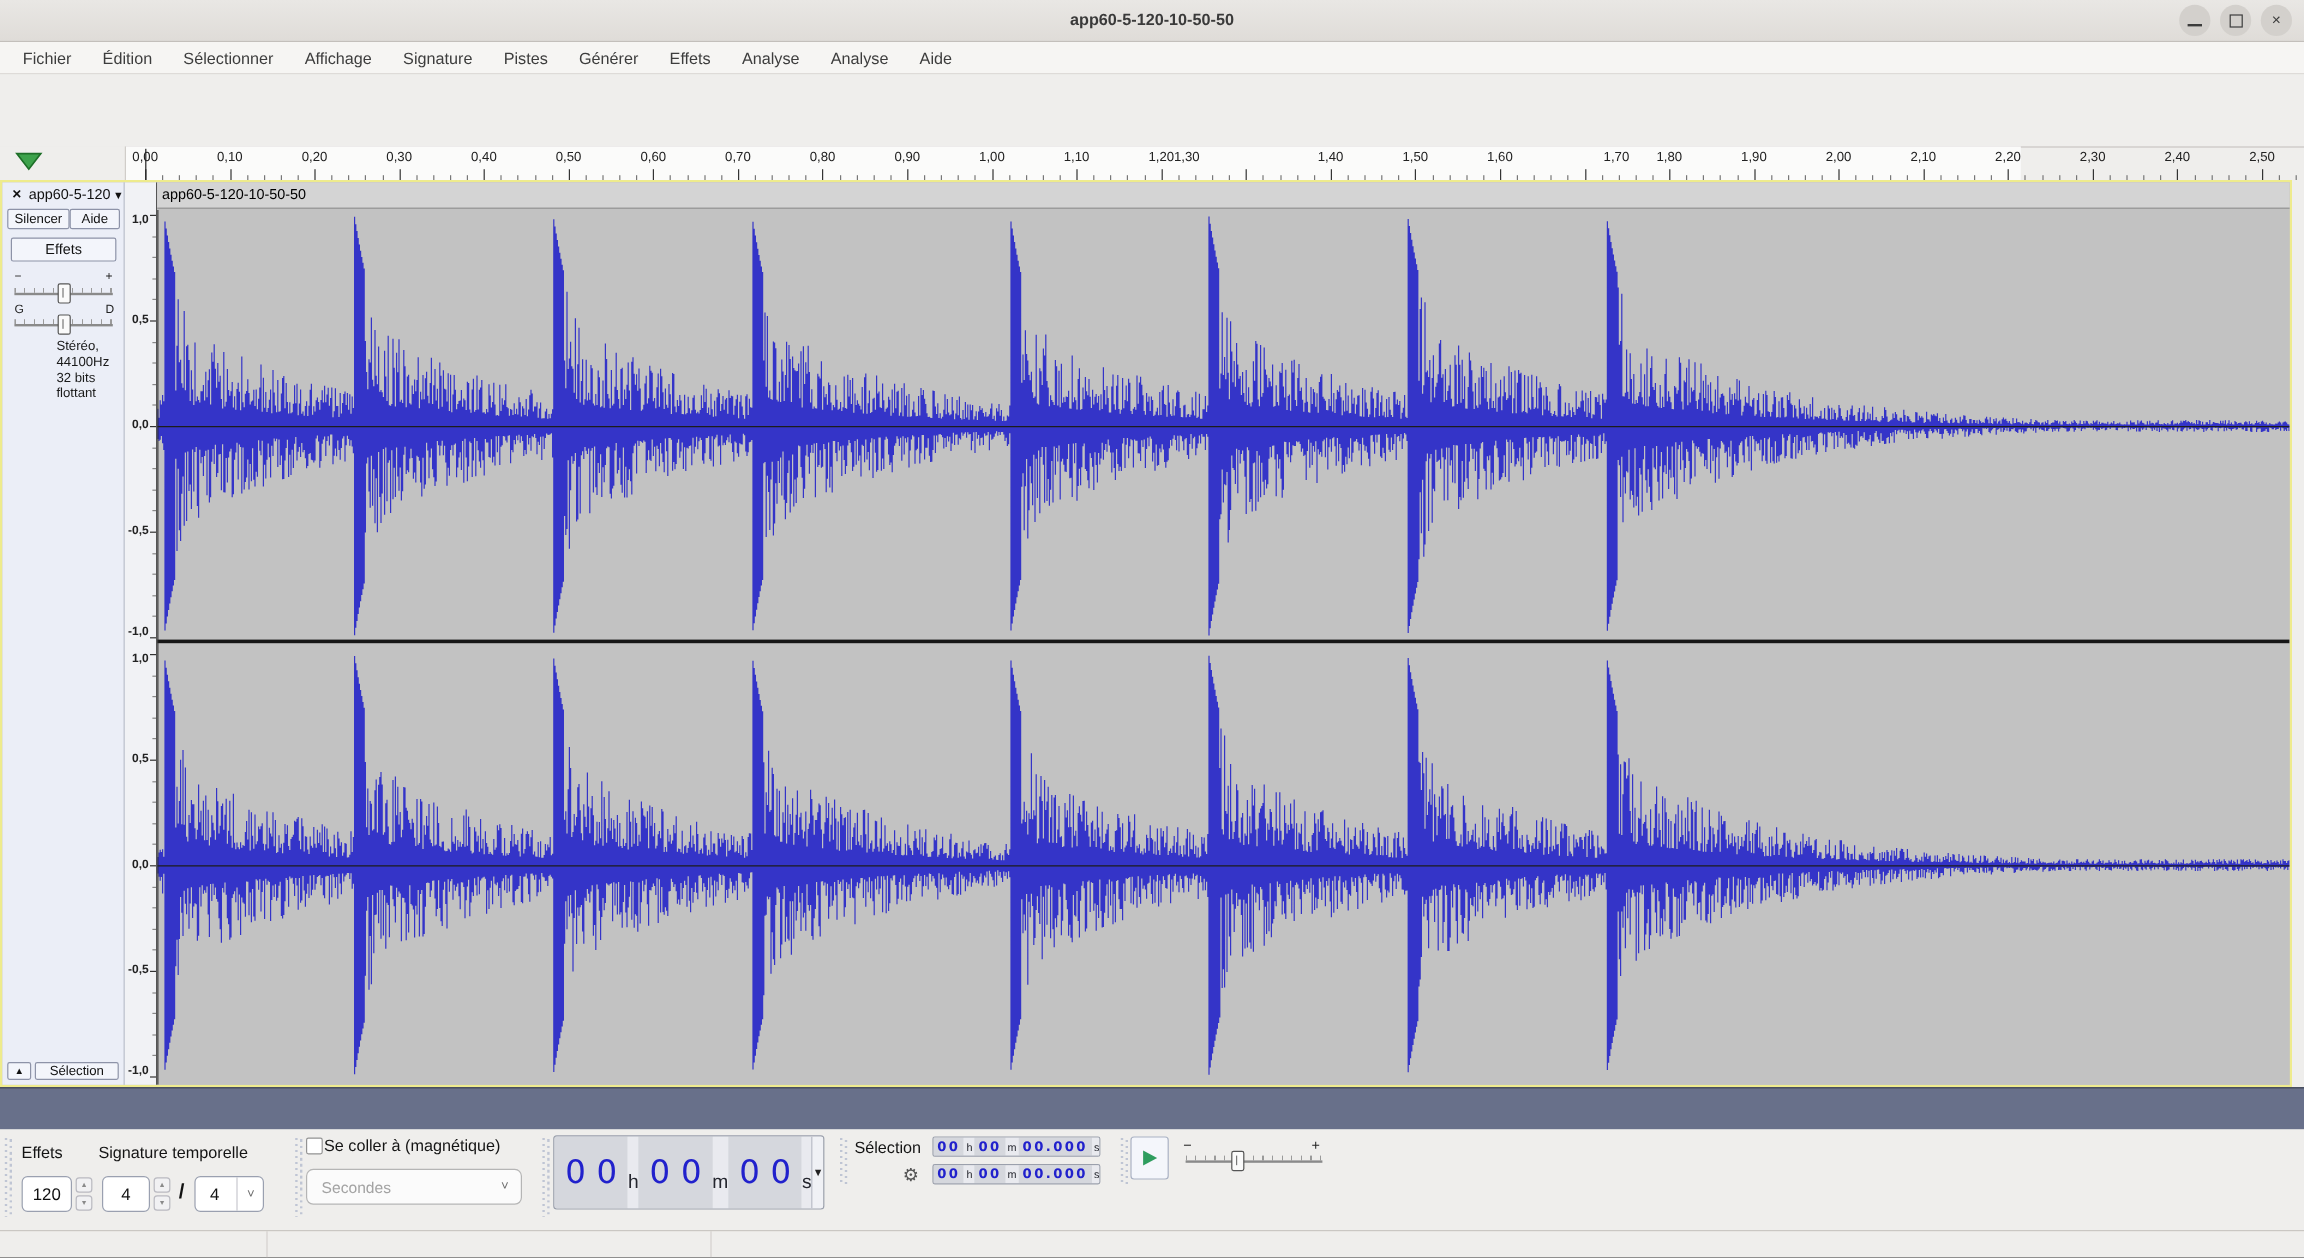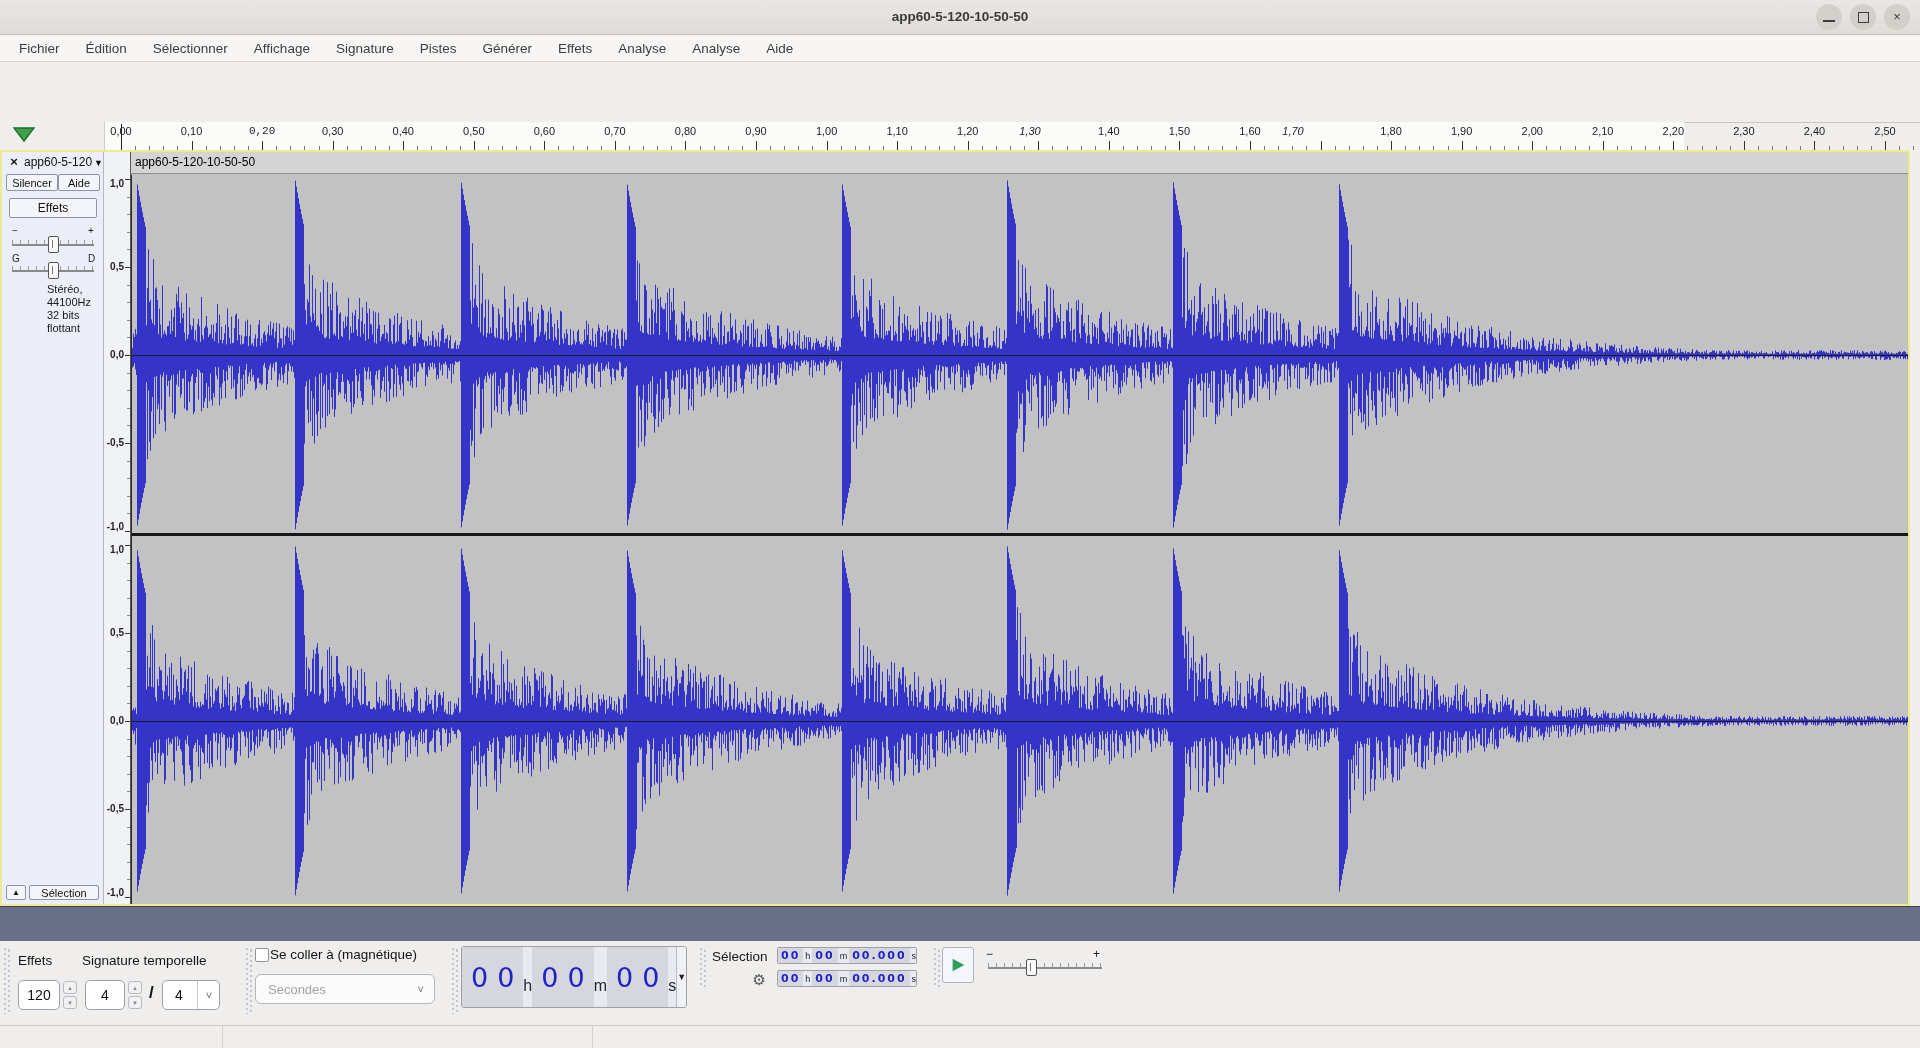--- a/index.html
+++ b/index.html
@@ -373,21 +373,21 @@
         <div class="tick-minor" style="left: 149.224px;"></div>
         <div class="tick-minor" style="left: 163.336px;"></div>
         <div class="tick-minor" style="left: 177.448px;"></div>
         <div class="tick-major" style="left: 191.56px;"></div>
         <div class="tick-label" style="left: 191.56px;">0,10</div>
         <div class="tick-minor" style="left: 205.672px;"></div>
         <div class="tick-minor" style="left: 219.784px;"></div>
         <div class="tick-minor" style="left: 233.896px;"></div>
         <div class="tick-minor" style="left: 248.008px;"></div>
         <div class="tick-major" style="left: 262.12px;"></div>
-        <div class="tick-label" style="left: 262.12px; font-family: Liberation Mono, monospace;">0,20</div>
+        <div class="tick-label" style="left: 262.12px;">0,20</div>
         <div class="tick-minor" style="left: 276.232px;"></div>
         <div class="tick-minor" style="left: 290.344px;"></div>
         <div class="tick-minor" style="left: 304.456px;"></div>
         <div class="tick-minor" style="left: 318.568px;"></div>
         <div class="tick-major" style="left: 332.68px;"></div>
         <div class="tick-label" style="left: 332.68px;">0,30</div>
         <div class="tick-minor" style="left: 346.792px;"></div>
         <div class="tick-minor" style="left: 360.904px;"></div>
         <div class="tick-minor" style="left: 375.016px;"></div>
         <div class="tick-minor" style="left: 389.128px;"></div>
@@ -439,21 +439,21 @@
         <div class="tick-minor" style="left: 925.384px;"></div>
         <div class="tick-minor" style="left: 939.496px;"></div>
         <div class="tick-minor" style="left: 953.608px;"></div>
         <div class="tick-major" style="left: 967.72px;"></div>
         <div class="tick-label" style="left: 967.72px;">1,20</div>
         <div class="tick-minor" style="left: 981.832px;"></div>
         <div class="tick-minor" style="left: 995.944px;"></div>
         <div class="tick-minor" style="left: 1010.06px;"></div>
         <div class="tick-minor" style="left: 1024.17px;"></div>
         <div class="tick-major" style="left: 1038.28px;"></div>
-        <div class="tick-label" style="left: 1030px; font-style: italic;">1,30</div>
+        <div class="tick-label" style="left: 989px;">1,30</div>
         <div class="tick-minor" style="left: 1052.39px;"></div>
         <div class="tick-minor" style="left: 1066.5px;"></div>
         <div class="tick-minor" style="left: 1080.62px;"></div>
         <div class="tick-minor" style="left: 1094.73px;"></div>
         <div class="tick-major" style="left: 1108.84px;"></div>
         <div class="tick-label" style="left: 1108.84px;">1,40</div>
         <div class="tick-minor" style="left: 1122.95px;"></div>
         <div class="tick-minor" style="left: 1137.06px;"></div>
         <div class="tick-minor" style="left: 1151.18px;"></div>
         <div class="tick-minor" style="left: 1165.29px;"></div>
@@ -463,21 +463,21 @@
         <div class="tick-minor" style="left: 1207.62px;"></div>
         <div class="tick-minor" style="left: 1221.74px;"></div>
         <div class="tick-minor" style="left: 1235.85px;"></div>
         <div class="tick-major" style="left: 1249.96px;"></div>
         <div class="tick-label" style="left: 1249.96px;">1,60</div>
         <div class="tick-minor" style="left: 1264.07px;"></div>
         <div class="tick-minor" style="left: 1278.18px;"></div>
         <div class="tick-minor" style="left: 1292.3px;"></div>
         <div class="tick-minor" style="left: 1306.41px;"></div>
         <div class="tick-major" style="left: 1320.52px;"></div>
-        <div class="tick-label" style="left: 1293px; font-style: italic;">1,70</div>
+        <div class="tick-label" style="left: 1347px;">1,70</div>
         <div class="tick-minor" style="left: 1334.63px;"></div>
         <div class="tick-minor" style="left: 1348.74px;"></div>
         <div class="tick-minor" style="left: 1362.86px;"></div>
         <div class="tick-minor" style="left: 1376.97px;"></div>
         <div class="tick-major" style="left: 1391.08px;"></div>
         <div class="tick-label" style="left: 1391.08px;">1,80</div>
         <div class="tick-minor" style="left: 1405.19px;"></div>
         <div class="tick-minor" style="left: 1419.3px;"></div>
         <div class="tick-minor" style="left: 1433.42px;"></div>
         <div class="tick-minor" style="left: 1447.53px;"></div>

